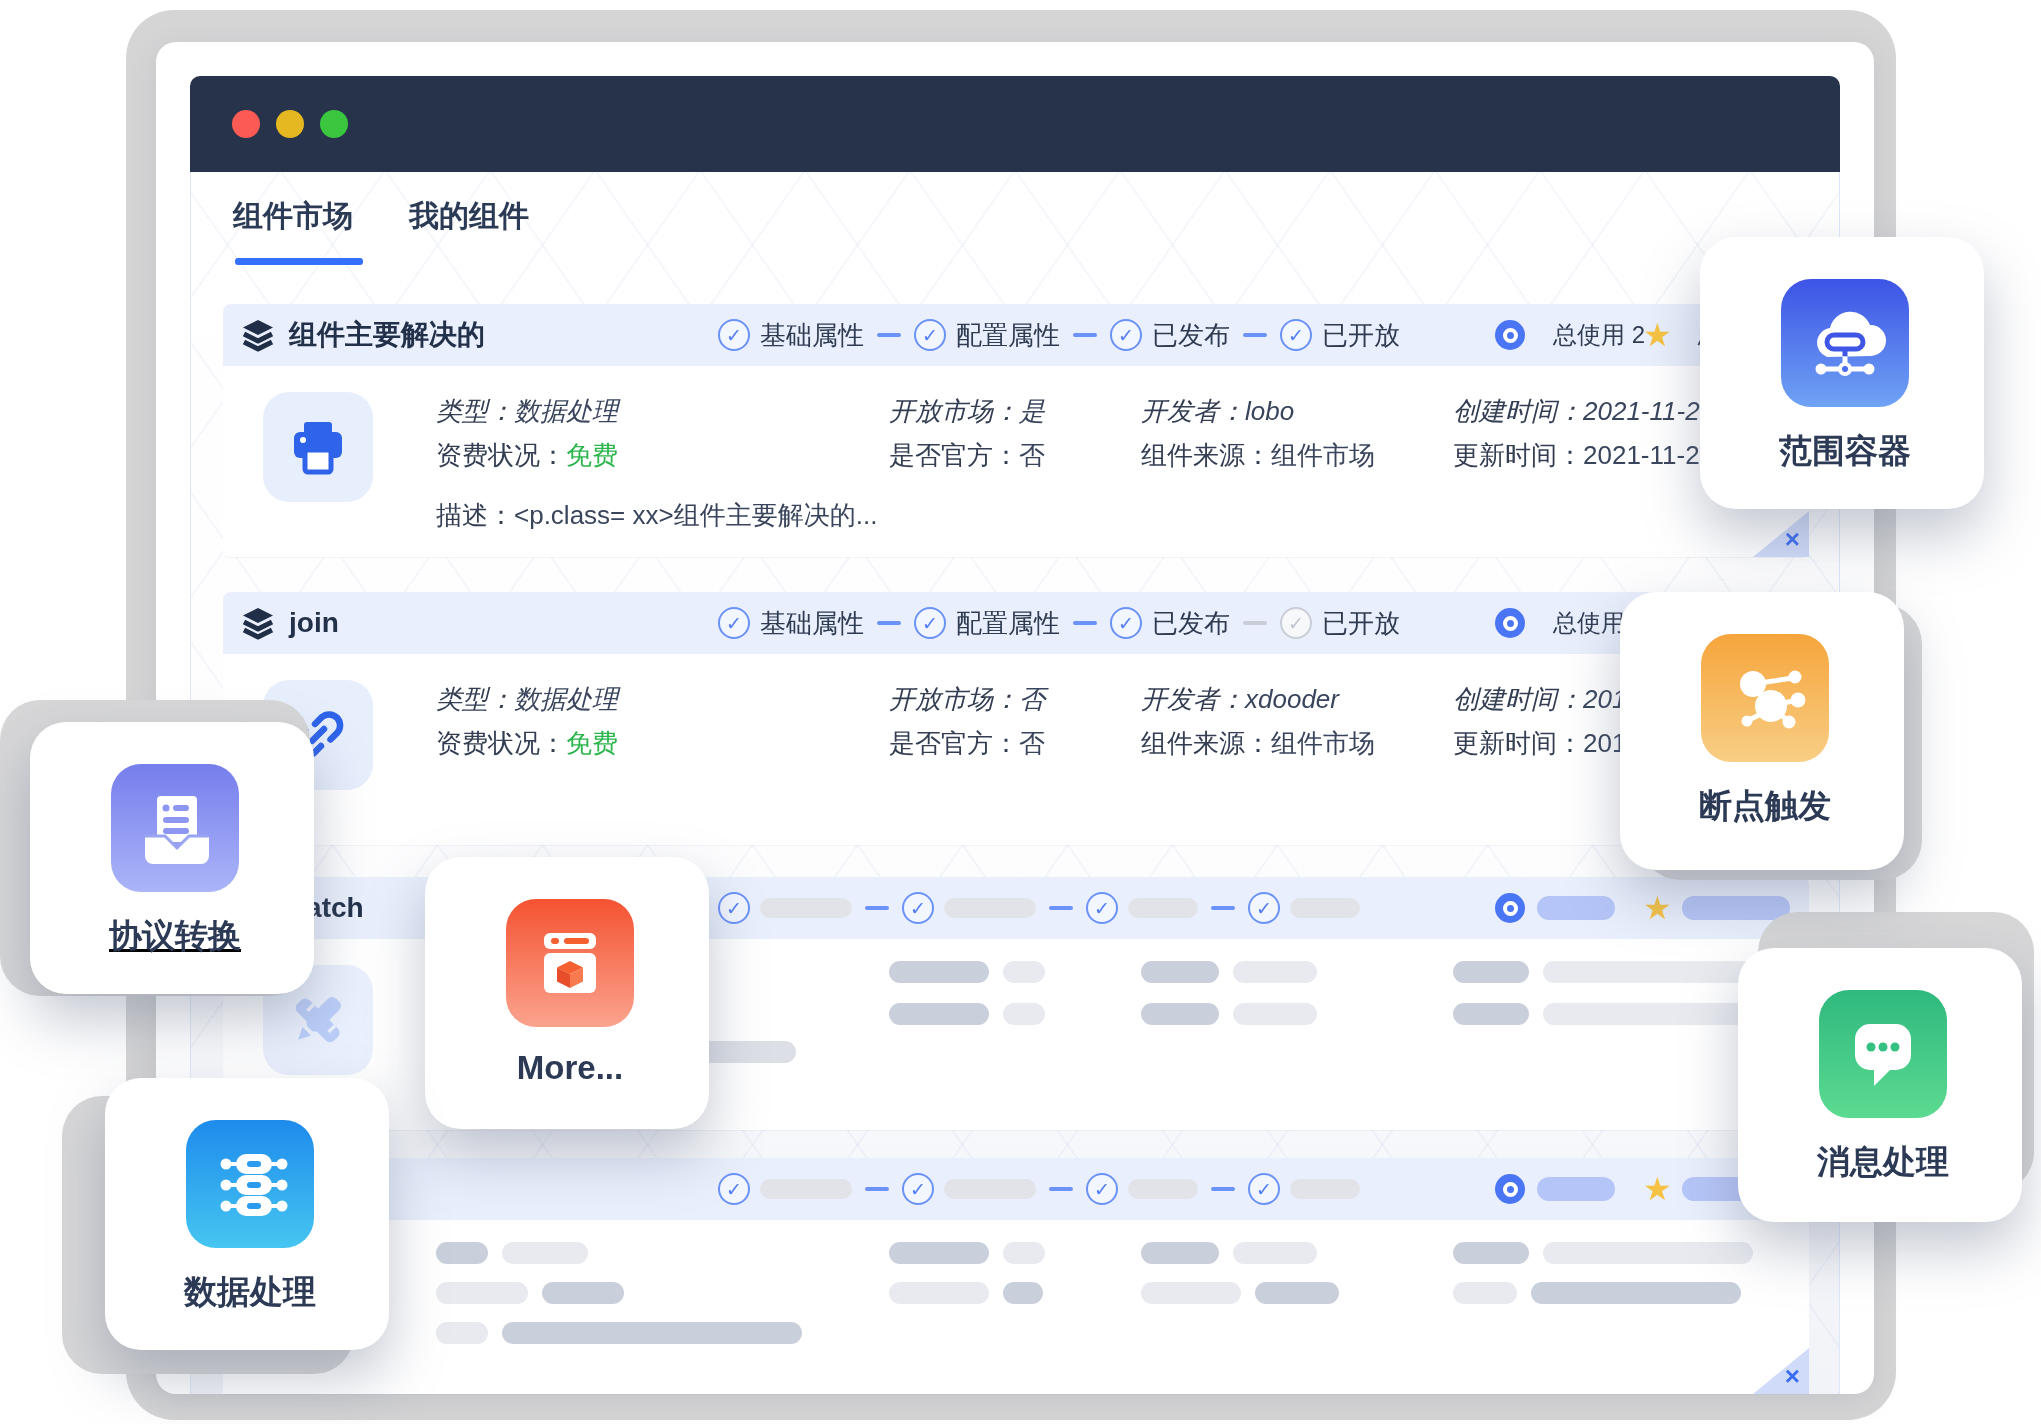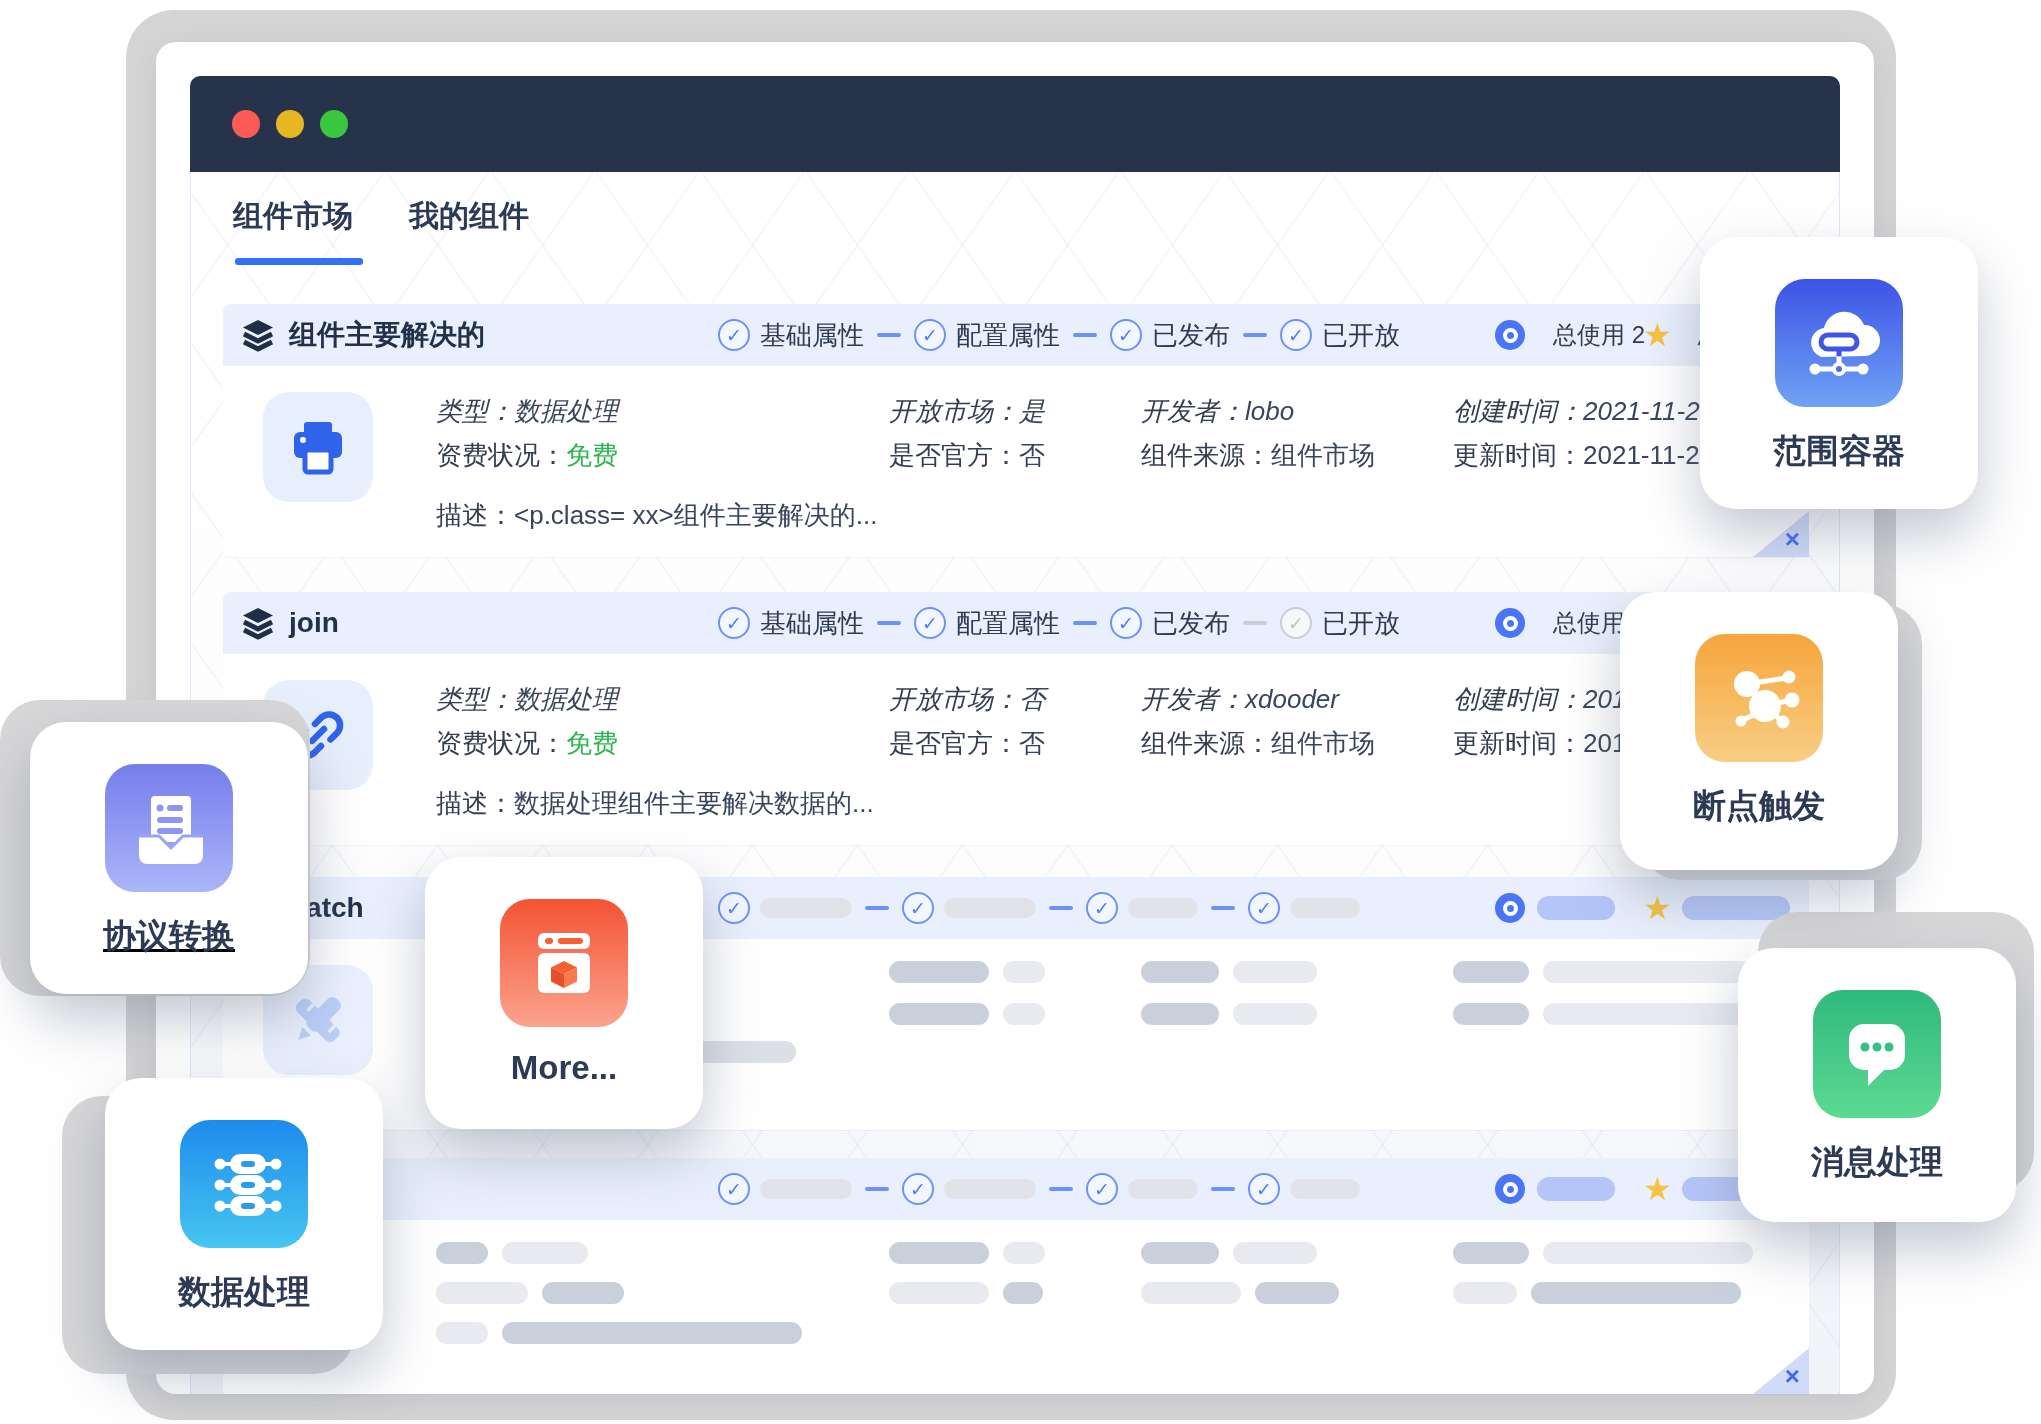--- a/index.html
+++ b/index.html
@@ -67,21 +67,21 @@
   .bpill.dk{background:#C9D0DC;} .bpill.lt{background:#E8EAEF;} .bpill.md{background:#DCDFE6;}
 
   
   .fold{position:absolute;right:0;bottom:0;width:56px;height:46px;background:#CFDBF9;
         clip-path:polygon(100% 0,100% 100%,0 100%);}
   .foldx{position:absolute;right:9px;bottom:5px;color:#3A6CF3;font-size:26px;font-weight:bold;line-height:1;cursor:pointer;}
 
   
   .gshadow{background:#d7d7d8;border-radius:40px;}
   .fcard{width:278px;height:272px;background:#fff;border-radius:36px;
-         box-shadow:0 26px 56px rgba(105,115,140,.40);display:flex;flex-direction:column;align-items:center;cursor:pointer;}
+         box-shadow:0 26px 56px rgba(105,115,140,.40);display:flex;flex-direction:column;align-items:center;cursor:pointer;padding-left:6px;}
   .ftile{width:128px;height:128px;border-radius:30px;margin-top:42px;display:flex;align-items:center;justify-content:center;}
   .flabel{margin-top:22px;font-size:33px;font-weight:bold;color:#2C3A55;}
   .grad-scope{background:linear-gradient(180deg,#3D53E6,#6FA3F4);}
   .grad-break{background:linear-gradient(180deg,#F6A53C,#F8CE85);}
   .grad-proto{background:linear-gradient(180deg,#767EEC,#ABB5F8);}
   .grad-more{background:linear-gradient(180deg,#F45332,#FBA38E);}
   .grad-data{background:linear-gradient(180deg,#1E8BEC,#46C6F1);}
   .grad-msg{background:linear-gradient(180deg,#2FB97E,#5CDA91);}
 </style>
 </head>
@@ -206,21 +206,20 @@
             <svg width="60" height="60" viewBox="0 0 60 60">
               <g fill="none" stroke="#2E63EA" stroke-width="6.5" stroke-linecap="round">
                 <path d="M27 19 l7-7 a11 11 0 0 1 15.5 15.5 l-7 7"></path>
                 <path d="M33 41 l-7 7 a11 11 0 0 1 -15.5-15.5 l7-7"></path>
                 <line x1="24" y1="36" x2="36" y2="24"></line>
               </g>
             </svg>
           </div>
           <div class="frow c1 r1"><span class="lab">类型：</span><span>数据处理</span></div>
           <div class="frow c1 r2"><span class="lab">资费状况：</span><span class="green">免费</span></div>
-          <div class="frow c1 r3"><span class="lab">描述：</span><span>数据处理组件主要解决数据的...</span></div>
           <div class="frow c2 r1"><span class="lab">开放市场：</span><span>否</span></div>
           <div class="frow c2 r2"><span class="lab">是否官方：</span><span>否</span></div>
           <div class="frow c3 r1"><span class="lab">开发者：</span><span>xdooder</span></div>
           <div class="frow c3 r2"><span class="lab">组件来源：</span><span>组件市场</span></div>
           <div class="frow c4 r1"><span class="lab">创建时间：</span><span>2019-1</span></div>
           <div class="frow c4 r2"><span class="lab">更新时间：</span><span>2019-1</span></div>
           <div class="fold"></div>
           <div class="foldx">×</div>
         </div>
       </div>

